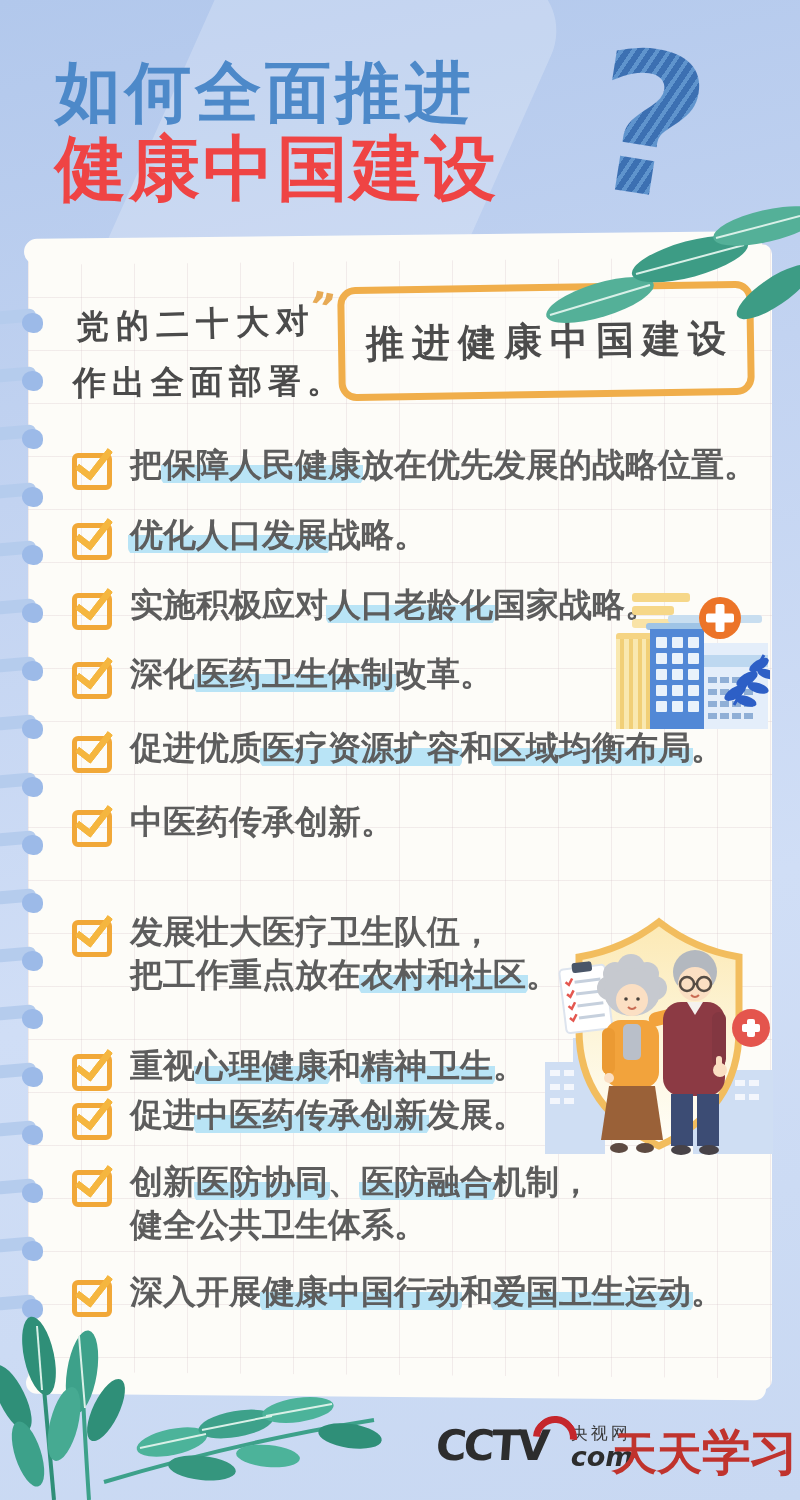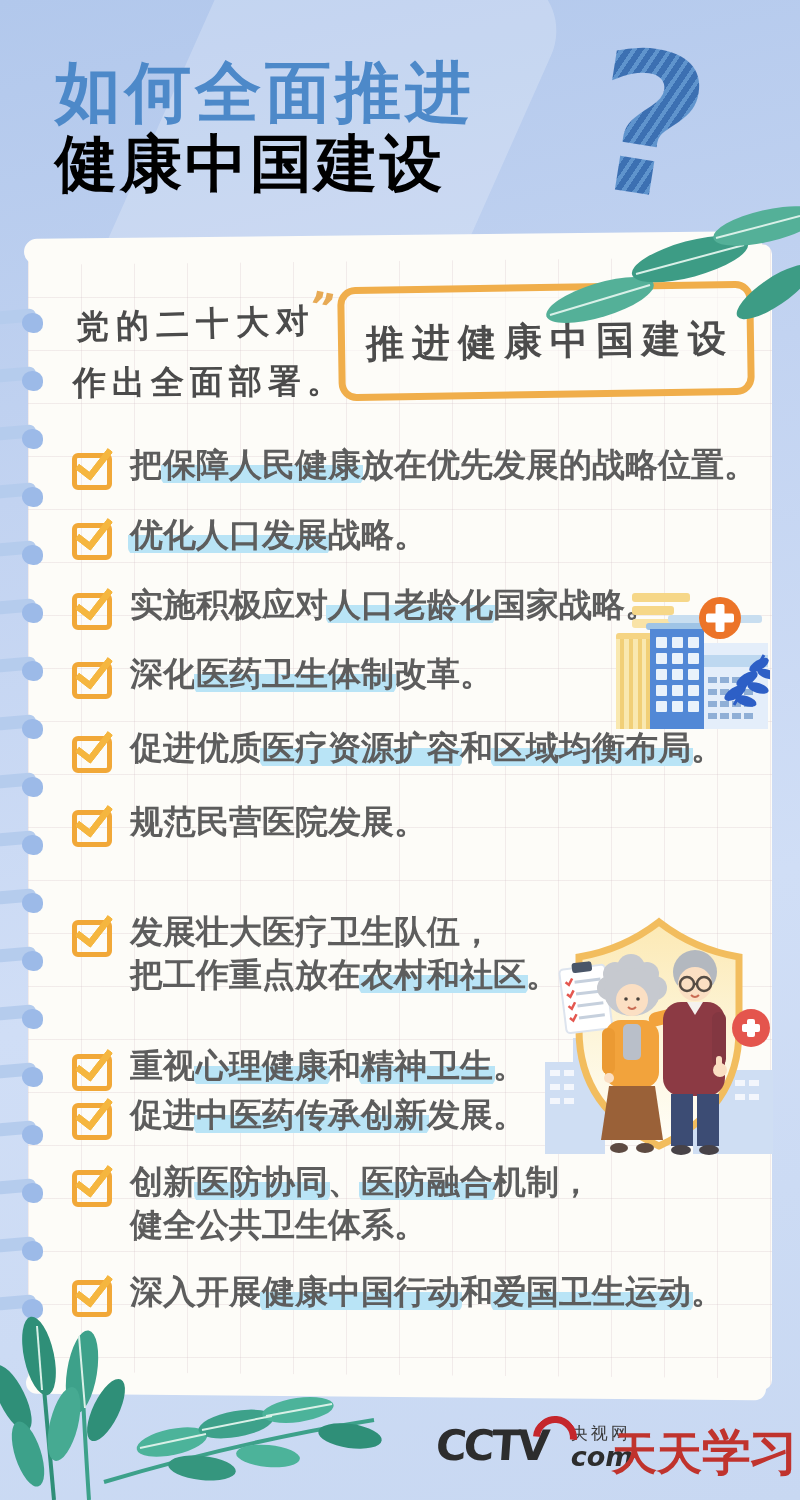--- a/index.html
+++ b/index.html
@@ -8,22 +8,22 @@
     font-family:"DejaVu Sans","Liberation Sans",sans-serif;
     background:linear-gradient(168deg,#b2c8ec 0%,#c2d3f1 30%,#d0def6 62%,#c8d8f2 100%);
   }
   .streak{
     position:absolute;left:150px;top:-90px;width:330px;height:540px;
     background:rgba(255,255,255,0.22);transform:rotate(24deg);border-radius:60px;
   }
   
   .title-l1{position:absolute;left:55px;top:48px;font-size:66px;font-weight:800;
     color:#4d89c9;letter-spacing:4px;white-space:nowrap;}
-  .title-l2{position:absolute;left:55px;top:122px;font-size:62px;font-weight:800;
-    color:#000000;letter-spacing:3px;white-space:nowrap;}
+  .title-l2{position:absolute;left:55px;top:122px;font-size:71px;font-weight:800;
+    color:#ef4444;letter-spacing:3px;white-space:nowrap;}
   .qmark{
     position:absolute;left:592px;top:28px;font-size:196px;font-weight:800;line-height:1;
     transform:rotate(9deg);
     background:repeating-linear-gradient(115deg,#3c70b2 0 6px,#5f94cd 6px 10px);
     -webkit-background-clip:text;background-clip:text;color:transparent;
   }
   
   .card{
     position:absolute;left:28px;top:244px;width:744px;height:1146px;
     background:
@@ -147,21 +147,21 @@
     </div>
     <div class="check-item" style="top: 726px;">
       <span class="checkbox"></span>
       <div class="item-text">
         <div class="line"><span>促进优质</span><span class="hl">医疗资源扩容</span><span>和</span><span class="hl">区域均衡布局</span><span>。</span></div>
       </div>
     </div>
     <div class="check-item" style="top: 800px;">
       <span class="checkbox"></span>
       <div class="item-text">
-        <div class="line"><span>规范民营医院发展。</span></div>
+        <div class="line"><span>中医药传承创新。</span></div>
       </div>
     </div>
     <div class="check-item" style="top: 910px;">
       <span class="checkbox"></span>
       <div class="item-text">
         <div class="line"><span>发展壮大医疗卫生队伍，</span></div>
         <div class="line"><span>把工作重点放在</span><span class="hl">农村和社区</span><span>。</span></div>
       </div>
     </div>
     <div class="check-item" style="top: 1044px;">

